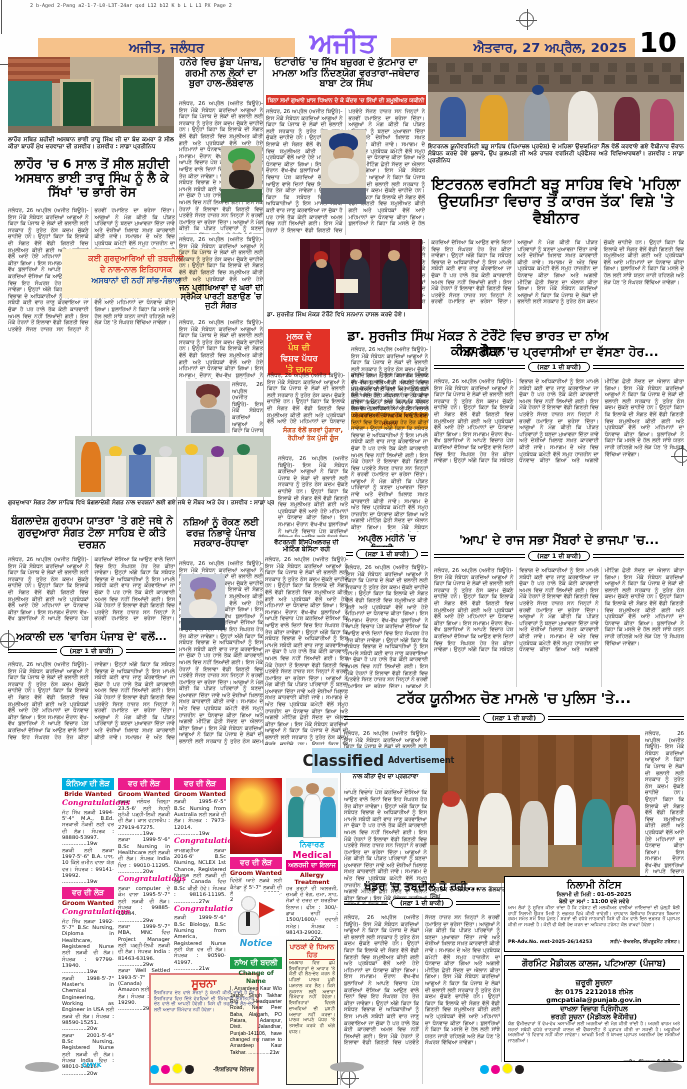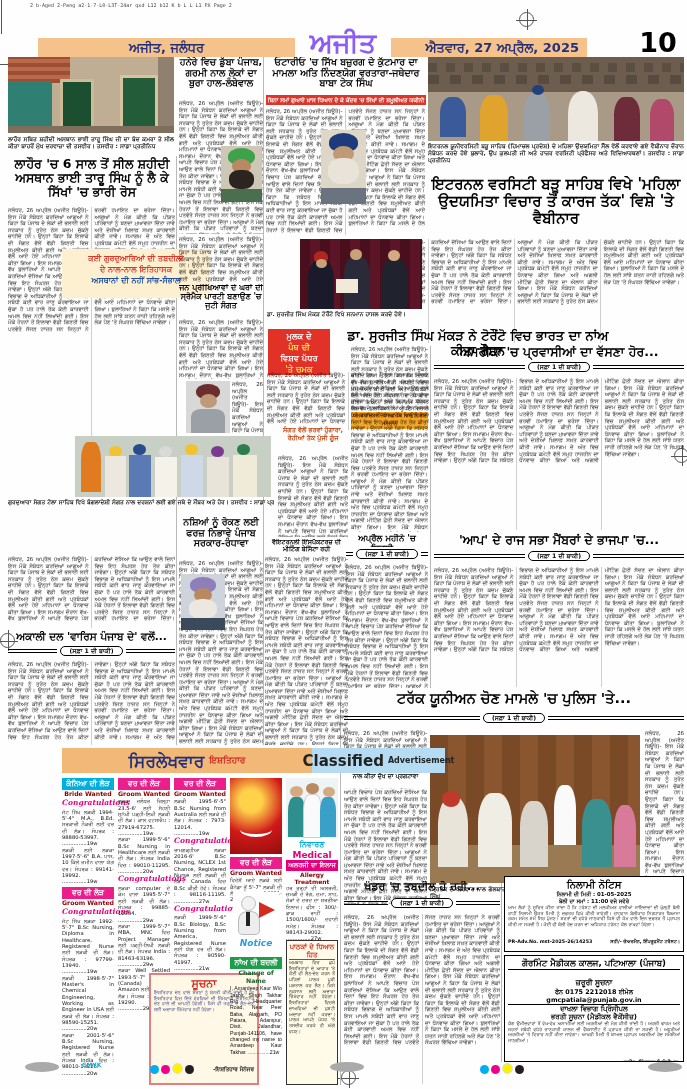--- a/index.html
+++ b/index.html
@@ -40,21 +40,21 @@
   <div class="abs" style="left:1px;top:0;width:1px;height:34px;background:#555;"></div>
   <div class="abs" style="left:0;top:64px;width:10px;height:1px;background:#555;"></div>
   <div class="reg" style="left:0px;top:633px;"></div>
   <div class="reg" style="left:674px;top:448px;"></div>
   <div class="reg" style="left:341px;top:1070px;"></div>
 
   <div class="abs strip" style="left:38px;top:38px;width:257px;height:19px;justify-content:center;">
     <span>ਅਜੀਤ, ਜਲੰਧਰ</span>
   </div>
   <div class="abs" style="left:297px;top:28px;width:92px;height:30px;color:#8b5cf6;font-weight:bold;font-size:27px;text-align:center;line-height:30px;">ਅਜੀਤ</div>
-  <div class="abs strip" style="left:391px;top:38px;width:196px;height:19px;justify-content:flex-end;padding-right:8px;box-sizing:border-box;">
+  <div class="abs strip" style="left:391px;top:38px;width:244px;height:19px;justify-content:flex-end;padding-right:8px;box-sizing:border-box;">
     <span>ਐਤਵਾਰ, 27 ਅਪ੍ਰੈਲ, 2025</span>
   </div>
   <div class="abs" style="left:634px;top:28px;width:48px;height:30px;font-weight:bold;font-size:27px;color:#000;text-align:center;line-height:30px;">10</div>
 
   <div class="vr" style="left:176px;top:156px;height:589px;"></div>
   <div class="vr" style="left:263px;top:57px;height:688px;"></div>
   <div class="vr" style="left:430px;top:346px;height:342px;"></div>
   <div class="vr" style="left:340px;top:690px;height:395px;"></div>
   <div class="vr" style="left:501px;top:876px;height:186px;"></div>
 
@@ -149,40 +149,41 @@
     <span style="left:84px;top:10px;width:13px;height:11px;background:#d9d9d9;border-radius:50%;"></span>
     <span style="left:80px;top:21px;width:22px;height:40px;background:#f5f2ea;"></span>
     <span style="left:110px;top:8px;width:13px;height:11px;background:#f2c230;border-radius:50%;"></span>
     <span style="left:106px;top:19px;width:22px;height:42px;background:#cfd8e8;"></span>
     <span style="left:136px;top:10px;width:13px;height:11px;background:#7a3b8f;border-radius:50%;"></span>
     <span style="left:132px;top:21px;width:22px;height:40px;background:#e8e4da;"></span>
     <span style="left:162px;top:8px;width:13px;height:11px;background:#2e7d4f;border-radius:50%;"></span>
     <span style="left:158px;top:19px;width:24px;height:42px;background:#f0ead8;"></span>
   </div>
   <div class="abs cap" style="left:8px;top:499px;width:266px;height:13px;white-space:nowrap;">ਗੁਰਦੁਆਰਾ ਸੰਗਤ ਟੋਲਾ ਸਾਹਿਬ ਵਿਖੇ ਬੰਗਲਾਦੇਸ਼ੀ ਸੰਗਤ ਨਾਲ ਦਰਸ਼ਨਾਂ ਲਈ ਗਏ ਜਥੇ ਦੇ ਮੈਂਬਰ ਅਤੇ ਹੋਰ।   ਤਸਵੀਰ : ਸਾਡਾ ਪ੍ਰਤੀਨਿਧ</div>
+  <div class="abs hd" style="left:8px;top:515px;width:168px;height:38px;font-size:10.5px;">ਬੰਗਲਾਦੇਸ਼ ਗੁਰਧਾਮ ਯਾਤਰਾ 'ਤੇ ਗਏ ਜਥੇ ਨੇ ਗੁਰਦੁਆਰਾ ਸੰਗਤ ਟੋਲਾ ਸਾਹਿਬ ਦੇ ਕੀਤੇ ਦਰਸ਼ਨ</div>
   <div class="abs bt c2" style="left:8px;top:556px;width:167px;height:72px;">ਜਲੰਧਰ, 26 ਅਪ੍ਰੈਲ (ਅਜੀਤ ਬਿਊਰੋ)- ਇਸ ਮੌਕੇ ਸੰਬੋਧਨ ਕਰਦਿਆਂ ਆਗੂਆਂ ਨੇ ਕਿਹਾ ਕਿ ਪੰਜਾਬ ਦੇ ਲੋਕਾਂ ਦੀ ਭਲਾਈ ਲਈ ਸਰਕਾਰ ਨੂੰ ਤੁਰੰਤ ਠੋਸ ਕਦਮ ਚੁੱਕਣੇ ਚਾਹੀਦੇ ਹਨ। ਉਨ੍ਹਾਂ ਕਿਹਾ ਕਿ ਇਲਾਕੇ ਦੀ ਸੰਗਤ ਵੱਲੋਂ ਵੱਡੀ ਗਿਣਤੀ ਵਿਚ ਸ਼ਮੂਲੀਅਤ ਕੀਤੀ ਗਈ ਅਤੇ ਪ੍ਰਬੰਧਕਾਂ ਵੱਲੋਂ ਆਏ ਹੋਏ ਮਹਿਮਾਨਾਂ ਦਾ ਧੰਨਵਾਦ ਕੀਤਾ ਗਿਆ। ਇਸ ਸਮਾਗਮ ਦੌਰਾਨ ਵੱਖ-ਵੱਖ ਬੁਲਾਰਿਆਂ ਨੇ ਆਪਣੇ ਵਿਚਾਰ ਪੇਸ਼ ਕਰਦਿਆਂ ਦੱਸਿਆ ਕਿ ਆਉਣ ਵਾਲੇ ਦਿਨਾਂ ਵਿਚ ਇਹ ਸੰਘਰਸ਼ ਹੋਰ ਤੇਜ਼ ਕੀਤਾ ਜਾਵੇਗਾ। ਉਨ੍ਹਾਂ ਅੱਗੇ ਕਿਹਾ ਕਿ ਸਬੰਧਤ ਵਿਭਾਗ ਦੇ ਅਧਿਕਾਰੀਆਂ ਨੂੰ ਇਸ ਮਾਮਲੇ ਸਬੰਧੀ ਕਈ ਵਾਰ ਜਾਣੂ ਕਰਵਾਇਆ ਜਾ ਚੁੱਕਾ ਹੈ ਪਰ ਹਾਲੇ ਤੱਕ ਕੋਈ ਕਾਰਵਾਈ ਅਮਲ ਵਿਚ ਨਹੀਂ ਲਿਆਂਦੀ ਗਈ। ਇਸ ਮੌਕੇ ਹੋਰਨਾਂ ਤੋਂ ਇਲਾਵਾ ਵੱਡੀ ਗਿਣਤੀ ਵਿਚ ਪਤਵੰਤੇ ਸੱਜਣ ਹਾਜ਼ਰ ਸਨ ਜਿਨ੍ਹਾਂ ਨੇ ਭਰਵੀਂ ਹਮਾਇਤ ਦਾ ਭਰੋਸਾ ਦਿੱਤਾ। ਆਗੂਆਂ ਨੇ ਮੰਗ ਕੀਤੀ ਕਿ ਪੀੜਤ ਪਰਿਵਾਰਾਂ ਨੂੰ ਬਣਦਾ ਮੁਆਵਜ਼ਾ ਦਿੱਤਾ ਜਾਵੇ ਅਤੇ ਦੋਸ਼ੀਆਂ ਖ਼ਿਲਾਫ਼ ਸਖ਼ਤ ਕਾਰਵਾਈ ਕੀਤੀ ਜਾਵੇ। ਸਮਾਗਮ ਦੇ ਅੰਤ ਵਿਚ ਪ੍ਰਬੰਧਕ ਕਮੇਟੀ ਵੱਲੋਂ ਸਮੂਹ ਹਾਜ਼ਰੀਨ ਦਾ ਧੰਨਵਾਦ ਕੀਤਾ ਗਿਆ ਅਤੇ ਅਗਲੀ ਮੀਟਿੰਗ ਛੇਤੀ ਸੱਦਣ ਦਾ ਐਲਾਨ ਕੀਤਾ ਗਿਆ। ਇਸ ਮੌਕੇ ਸੰਬੋਧਨ ਕਰਦਿਆਂ ਆਗੂਆਂ ਨੇ ਕਿਹਾ ਕਿ ਪੰਜਾਬ ਦੇ ਲੋਕਾਂ ਦੀ ਭਲਾਈ ਲਈ ਸਰਕਾਰ ਨੂੰ ਤੁਰੰਤ ਠੋਸ ਕਦਮ ਚੁੱਕਣੇ ਚਾਹੀਦੇ ਹਨ। ਉਨ੍ਹਾਂ ਕਿਹਾ ਕਿ ਇਲਾਕੇ ਦੀ ਸੰਗਤ ਵੱਲੋਂ ਵੱਡੀ ਗਿਣਤੀ ਵਿਚ ਸ਼ਮੂਲੀਅਤ ਕੀਤੀ ਗਈ ਅਤੇ ਪ੍ਰਬੰਧਕਾਂ ਵੱਲੋਂ ਆਏ ਮਹਿਮਾਨਾਂ ਦਾ ਧੰਨਵਾਦ ਕੀਤਾ ਗਿਆ। ਬੁਲਾਰਿਆਂ ਨੇ ਕਿਹਾ ਕਿ ਮਸਲੇ ਦੇ ਹੱਲ ਲਈ ਸਾਂਝੇ ਯਤਨ ਜਾਰੀ ਰਹਿਣਗੇ ਅਤੇ ਲੋੜ ਪੈਣ 'ਤੇ ਸੰਘਰਸ਼ ਵਿੱਢਿਆ ਜਾਵੇਗਾ।</div>
 
   <div class="abs hd" style="left:8px;top:631px;width:167px;height:14px;font-size:10.5px;">ਅਕਾਲੀ ਦਲ 'ਵਾਰਿਸ ਪੰਜਾਬ ਦੇ' ਵਲੋਂ...</div>
   <div class="abs pillrow" style="left:8px;top:646px;width:167px;">
     <span class="pill">(ਸਫ਼ਾ 1 ਦੀ ਬਾਕੀ)</span>
   </div>
   <div class="abs bt c2" style="left:8px;top:661px;width:167px;height:84px;">ਜਲੰਧਰ, 26 ਅਪ੍ਰੈਲ (ਅਜੀਤ ਬਿਊਰੋ)- ਇਸ ਮੌਕੇ ਸੰਬੋਧਨ ਕਰਦਿਆਂ ਆਗੂਆਂ ਨੇ ਕਿਹਾ ਕਿ ਪੰਜਾਬ ਦੇ ਲੋਕਾਂ ਦੀ ਭਲਾਈ ਲਈ ਸਰਕਾਰ ਨੂੰ ਤੁਰੰਤ ਠੋਸ ਕਦਮ ਚੁੱਕਣੇ ਚਾਹੀਦੇ ਹਨ। ਉਨ੍ਹਾਂ ਕਿਹਾ ਕਿ ਇਲਾਕੇ ਦੀ ਸੰਗਤ ਵੱਲੋਂ ਵੱਡੀ ਗਿਣਤੀ ਵਿਚ ਸ਼ਮੂਲੀਅਤ ਕੀਤੀ ਗਈ ਅਤੇ ਪ੍ਰਬੰਧਕਾਂ ਵੱਲੋਂ ਆਏ ਹੋਏ ਮਹਿਮਾਨਾਂ ਦਾ ਧੰਨਵਾਦ ਕੀਤਾ ਗਿਆ। ਇਸ ਸਮਾਗਮ ਦੌਰਾਨ ਵੱਖ-ਵੱਖ ਬੁਲਾਰਿਆਂ ਨੇ ਆਪਣੇ ਵਿਚਾਰ ਪੇਸ਼ ਕਰਦਿਆਂ ਦੱਸਿਆ ਕਿ ਆਉਣ ਵਾਲੇ ਦਿਨਾਂ ਵਿਚ ਇਹ ਸੰਘਰਸ਼ ਹੋਰ ਤੇਜ਼ ਕੀਤਾ ਜਾਵੇਗਾ। ਉਨ੍ਹਾਂ ਅੱਗੇ ਕਿਹਾ ਕਿ ਸਬੰਧਤ ਵਿਭਾਗ ਦੇ ਅਧਿਕਾਰੀਆਂ ਨੂੰ ਇਸ ਮਾਮਲੇ ਸਬੰਧੀ ਕਈ ਵਾਰ ਜਾਣੂ ਕਰਵਾਇਆ ਜਾ ਚੁੱਕਾ ਹੈ ਪਰ ਹਾਲੇ ਤੱਕ ਕੋਈ ਕਾਰਵਾਈ ਅਮਲ ਵਿਚ ਨਹੀਂ ਲਿਆਂਦੀ ਗਈ। ਇਸ ਮੌਕੇ ਹੋਰਨਾਂ ਤੋਂ ਇਲਾਵਾ ਵੱਡੀ ਗਿਣਤੀ ਵਿਚ ਪਤਵੰਤੇ ਸੱਜਣ ਹਾਜ਼ਰ ਸਨ ਜਿਨ੍ਹਾਂ ਨੇ ਭਰਵੀਂ ਹਮਾਇਤ ਦਾ ਭਰੋਸਾ ਦਿੱਤਾ। ਆਗੂਆਂ ਨੇ ਮੰਗ ਕੀਤੀ ਕਿ ਪੀੜਤ ਪਰਿਵਾਰਾਂ ਨੂੰ ਬਣਦਾ ਮੁਆਵਜ਼ਾ ਦਿੱਤਾ ਜਾਵੇ ਅਤੇ ਦੋਸ਼ੀਆਂ ਖ਼ਿਲਾਫ਼ ਸਖ਼ਤ ਕਾਰਵਾਈ ਕੀਤੀ ਜਾਵੇ। ਸਮਾਗਮ ਦੇ ਅੰਤ ਵਿਚ ਪ੍ਰਬੰਧਕ ਕਮੇਟੀ ਵੱਲੋਂ ਸਮੂਹ ਹਾਜ਼ਰੀਨ ਦਾ ਧੰਨਵਾਦ ਕੀਤਾ ਗਿਆ ਅਤੇ ਅਗਲੀ ਮੀਟਿੰਗ ਛੇਤੀ ਸੱਦਣ ਦਾ ਐਲਾਨ ਕੀਤਾ ਗਿਆ। ਇਸ ਮੌਕੇ ਸੰਬੋਧਨ ਕਰਦਿਆਂ ਆਗੂਆਂ ਨੇ ਕਿਹਾ ਕਿ ਪੰਜਾਬ ਦੇ ਲੋਕਾਂ ਦੀ ਭਲਾਈ ਲਈ ਸਰਕਾਰ ਨੂੰ ਤੁਰੰਤ ਠੋਸ ਕਦਮ ਚੁੱਕਣੇ ਚਾਹੀਦੇ ਹਨ। ਉਨ੍ਹਾਂ ਕਿਹਾ ਕਿ ਇਲਾਕੇ ਦੀ ਸੰਗਤ ਵੱਲੋਂ ਵੱਡੀ ਗਿਣਤੀ ਵਿਚ ਸ਼ਮੂਲੀਅਤ ਕੀਤੀ ਗਈ ਅਤੇ ਪ੍ਰਬੰਧਕਾਂ ਵੱਲੋਂ ਆਏ ਮਹਿਮਾਨਾਂ ਦਾ ਧੰਨਵਾਦ ਕੀਤਾ ਗਿਆ। ਬੁਲਾਰਿਆਂ ਨੇ ਕਿਹਾ ਕਿ ਮਸਲੇ ਦੇ ਹੱਲ ਲਈ ਸਾਂਝੇ ਯਤਨ ਜਾਰੀ ਰਹਿਣਗੇ ਅਤੇ ਲੋੜ ਪੈਣ 'ਤੇ ਸੰਘਰਸ਼ ਵਿੱਢਿਆ ਜਾਵੇਗਾ।</div>
 
   <div class="abs hd" style="left:179px;top:517px;width:84px;height:40px;font-size:9.5px;">ਨਸ਼ਿਆਂ ਨੂੰ ਰੋਕਣ ਲਈ ਫਰਜ਼ ਨਿਭਾਵੇ ਪੰਜਾਬ ਸਰਕਾਰ-ਰੰਧਾਵਾ</div>
   <div class="abs bt" style="left:179px;top:560px;width:84px;height:185px;">ਜਲੰਧਰ, 26 ਅਪ੍ਰੈਲ (ਅਜੀਤ ਬਿਊਰੋ)- ਇਸ ਮੌਕੇ ਸੰਬੋਧਨ ਕਰਦਿਆਂ ਆਗੂਆਂ ਨੇ ਕਿਹਾ ਕਿ ਪੰਜਾਬ ਦੇ ਲੋਕਾਂ ਦੀ ਭਲਾਈ ਲਈ ਸਰਕਾਰ ਨੂੰ ਤੁਰੰਤ ਠੋਸ ਕਦਮ ਚੁੱਕਣੇ ਚਾਹੀਦੇ ਹਨ। ਉਨ੍ਹਾਂ ਕਿਹਾ ਕਿ ਇਲਾਕੇ ਦੀ ਸੰਗਤ ਵੱਲੋਂ ਵੱਡੀ ਗਿਣਤੀ ਵਿਚ ਸ਼ਮੂਲੀਅਤ ਕੀਤੀ ਗਈ ਅਤੇ ਪ੍ਰਬੰਧਕਾਂ ਵੱਲੋਂ ਆਏ ਹੋਏ ਮਹਿਮਾਨਾਂ ਦਾ ਧੰਨਵਾਦ ਕੀਤਾ ਗਿਆ। ਇਸ ਸਮਾਗਮ ਦੌਰਾਨ ਵੱਖ-ਵੱਖ ਬੁਲਾਰਿਆਂ ਨੇ ਆਪਣੇ ਵਿਚਾਰ ਪੇਸ਼ ਕਰਦਿਆਂ ਦੱਸਿਆ ਕਿ ਆਉਣ ਵਾਲੇ ਦਿਨਾਂ ਵਿਚ ਇਹ ਸੰਘਰਸ਼ ਹੋਰ ਤੇਜ਼ ਕੀਤਾ ਜਾਵੇਗਾ। ਉਨ੍ਹਾਂ ਅੱਗੇ ਕਿਹਾ ਕਿ ਸਬੰਧਤ ਵਿਭਾਗ ਦੇ ਅਧਿਕਾਰੀਆਂ ਨੂੰ ਇਸ ਮਾਮਲੇ ਸਬੰਧੀ ਕਈ ਵਾਰ ਜਾਣੂ ਕਰਵਾਇਆ ਜਾ ਚੁੱਕਾ ਹੈ ਪਰ ਹਾਲੇ ਤੱਕ ਕੋਈ ਕਾਰਵਾਈ ਅਮਲ ਵਿਚ ਨਹੀਂ ਲਿਆਂਦੀ ਗਈ। ਇਸ ਮੌਕੇ ਹੋਰਨਾਂ ਤੋਂ ਇਲਾਵਾ ਵੱਡੀ ਗਿਣਤੀ ਵਿਚ ਪਤਵੰਤੇ ਸੱਜਣ ਹਾਜ਼ਰ ਸਨ ਜਿਨ੍ਹਾਂ ਨੇ ਭਰਵੀਂ ਹਮਾਇਤ ਦਾ ਭਰੋਸਾ ਦਿੱਤਾ। ਆਗੂਆਂ ਨੇ ਮੰਗ ਕੀਤੀ ਕਿ ਪੀੜਤ ਪਰਿਵਾਰਾਂ ਨੂੰ ਬਣਦਾ ਮੁਆਵਜ਼ਾ ਦਿੱਤਾ ਜਾਵੇ ਅਤੇ ਦੋਸ਼ੀਆਂ ਖ਼ਿਲਾਫ਼ ਸਖ਼ਤ ਕਾਰਵਾਈ ਕੀਤੀ ਜਾਵੇ। ਸਮਾਗਮ ਦੇ ਅੰਤ ਵਿਚ ਪ੍ਰਬੰਧਕ ਕਮੇਟੀ ਵੱਲੋਂ ਸਮੂਹ ਹਾਜ਼ਰੀਨ ਦਾ ਧੰਨਵਾਦ ਕੀਤਾ ਗਿਆ ਅਤੇ ਅਗਲੀ ਮੀਟਿੰਗ ਛੇਤੀ ਸੱਦਣ ਦਾ ਐਲਾਨ ਕੀਤਾ ਗਿਆ। ਇਸ ਮੌਕੇ ਸੰਬੋਧਨ ਕਰਦਿਆਂ ਆਗੂਆਂ ਨੇ ਕਿਹਾ ਕਿ ਪੰਜਾਬ ਦੇ ਲੋਕਾਂ ਦੀ ਭਲਾਈ ਲਈ ਸਰਕਾਰ ਨੂੰ ਤੁਰੰਤ ਠੋਸ ਕਦਮ ਚੁੱਕਣੇ ਚਾਹੀਦੇ ਹਨ। ਉਨ੍ਹਾਂ ਕਿਹਾ ਕਿ ਇਲਾਕੇ ਦੀ ਸੰਗਤ ਵੱਲੋਂ ਵੱਡੀ ਗਿਣਤੀ ਵਿਚ ਸ਼ਮੂਲੀਅਤ ਕੀਤੀ ਗਈ ਅਤੇ ਪ੍ਰਬੰਧਕਾਂ ਵੱਲੋਂ ਆਏ ਮਹਿਮਾਨਾਂ ਦਾ ਧੰਨਵਾਦ ਕੀਤਾ ਗਿਆ। ਬੁਲਾਰਿਆਂ ਨੇ ਕਿਹਾ ਕਿ ਮਸਲੇ ਦੇ ਹੱਲ ਲਈ ਸਾਂਝੇ ਯਤਨ ਜਾਰੀ ਰਹਿਣਗੇ ਅਤੇ ਲੋੜ ਪੈਣ 'ਤੇ ਸੰਘਰਸ਼ ਵਿੱਢਿਆ ਜਾਵੇਗਾ।</div>
   <div class="ph" style="left:181px;top:574px;width:44px;height:56px;background:#cfd4dc;">
     <span style="left:9px;top:3px;width:26px;height:16px;background:#8f7fb8;border-radius:50% 50% 42% 42%;"></span>
     <span style="left:13px;top:14px;width:18px;height:14px;background:#b98a62;border-radius:50%;"></span>
     <span style="left:8px;top:25px;width:28px;height:20px;background:#ece8e0;border-radius:44%;"></span>
     <span style="left:0;bottom:0;width:44px;height:12px;background:#3a4a5a;"></span>
   </div>
 
   <div class="abs" style="left:278px;top:426px;width:70px;height:27px;color:#c2430f;font-weight:bold;font-size:6.4px;line-height:1.3;text-align:center;overflow:hidden;">ਸੰਗਤ ਵੱਲੋਂ ਭਰਵਾਂ ਹੁੰਗਾਰਾ, ਰੋਹੀਆਂ ਤੱਕ ਪੁੱਜੀ ਗੂੰਜ</div>
   <div class="abs bt" style="left:278px;top:455px;width:70px;height:82px;">ਜਲੰਧਰ, 26 ਅਪ੍ਰੈਲ (ਅਜੀਤ ਬਿਊਰੋ)- ਇਸ ਮੌਕੇ ਸੰਬੋਧਨ ਕਰਦਿਆਂ ਆਗੂਆਂ ਨੇ ਕਿਹਾ ਕਿ ਪੰਜਾਬ ਦੇ ਲੋਕਾਂ ਦੀ ਭਲਾਈ ਲਈ ਸਰਕਾਰ ਨੂੰ ਤੁਰੰਤ ਠੋਸ ਕਦਮ ਚੁੱਕਣੇ ਚਾਹੀਦੇ ਹਨ। ਉਨ੍ਹਾਂ ਕਿਹਾ ਕਿ ਇਲਾਕੇ ਦੀ ਸੰਗਤ ਵੱਲੋਂ ਵੱਡੀ ਗਿਣਤੀ ਵਿਚ ਸ਼ਮੂਲੀਅਤ ਕੀਤੀ ਗਈ ਅਤੇ ਪ੍ਰਬੰਧਕਾਂ ਵੱਲੋਂ ਆਏ ਹੋਏ ਮਹਿਮਾਨਾਂ ਦਾ ਧੰਨਵਾਦ ਕੀਤਾ ਗਿਆ। ਇਸ ਸਮਾਗਮ ਦੌਰਾਨ ਵੱਖ-ਵੱਖ ਬੁਲਾਰਿਆਂ ਨੇ ਆਪਣੇ ਵਿਚਾਰ ਪੇਸ਼ ਕਰਦਿਆਂ ਦੱਸਿਆ ਕਿ ਆਉਣ ਵਾਲੇ ਦਿਨਾਂ ਵਿਚ ਇਹ ਸੰਘਰਸ਼ ਹੋਰ ਤੇਜ਼ ਕੀਤਾ ਜਾਵੇਗਾ। ਉਨ੍ਹਾਂ ਅੱਗੇ ਕਿਹਾ ਕਿ ਸਬੰਧਤ ਵਿਭਾਗ ਦੇ ਅਧਿਕਾਰੀਆਂ ਨੂੰ ਇਸ ਮਾਮਲੇ ਸਬੰਧੀ ਕਈ ਵਾਰ ਜਾਣੂ ਕਰਵਾਇਆ ਜਾ ਚੁੱਕਾ ਹੈ ਪਰ ਹਾਲੇ ਤੱਕ ਕੋਈ ਕਾਰਵਾਈ ਅਮਲ ਵਿਚ ਨਹੀਂ ਲਿਆਂਦੀ ਗਈ। ਇਸ ਮੌਕੇ ਹੋਰਨਾਂ ਤੋਂ ਇਲਾਵਾ ਵੱਡੀ ਗਿਣਤੀ ਵਿਚ ਪਤਵੰਤੇ ਸੱਜਣ ਹਾਜ਼ਰ ਸਨ ਜਿਨ੍ਹਾਂ ਨੇ ਭਰਵੀਂ ਹਮਾਇਤ ਦਾ ਭਰੋਸਾ ਦਿੱਤਾ। ਆਗੂਆਂ ਨੇ ਮੰਗ ਕੀਤੀ ਕਿ ਪੀੜਤ ਪਰਿਵਾਰਾਂ ਨੂੰ ਬਣਦਾ ਮੁਆਵਜ਼ਾ ਦਿੱਤਾ ਜਾਵੇ ਅਤੇ ਦੋਸ਼ੀਆਂ ਖ਼ਿਲਾਫ਼ ਸਖ਼ਤ ਕਾਰਵਾਈ ਕੀਤੀ ਜਾਵੇ। ਸਮਾਗਮ ਦੇ ਅੰਤ ਵਿਚ ਪ੍ਰਬੰਧਕ ਕਮੇਟੀ ਵੱਲੋਂ ਸਮੂਹ ਹਾਜ਼ਰੀਨ ਦਾ ਧੰਨਵਾਦ ਕੀਤਾ ਗਿਆ ਅਤੇ ਅਗਲੀ ਮੀਟਿੰਗ ਛੇਤੀ ਸੱਦਣ ਦਾ ਐਲਾਨ ਕੀਤਾ ਗਿਆ। ਇਸ ਮੌਕੇ ਸੰਬੋਧਨ ਕਰਦਿਆਂ ਆਗੂਆਂ ਨੇ ਕਿਹਾ ਕਿ ਪੰਜਾਬ ਦੇ ਲੋਕਾਂ ਦੀ ਭਲਾਈ ਲਈ ਸਰਕਾਰ ਨੂੰ ਤੁਰੰਤ ਠੋਸ ਕਦਮ ਚੁੱਕਣੇ ਚਾਹੀਦੇ ਹਨ। ਉਨ੍ਹਾਂ ਕਿਹਾ ਕਿ ਇਲਾਕੇ ਦੀ ਸੰਗਤ ਵੱਲੋਂ ਵੱਡੀ ਗਿਣਤੀ ਵਿਚ ਸ਼ਮੂਲੀਅਤ ਕੀਤੀ ਗਈ ਅਤੇ ਪ੍ਰਬੰਧਕਾਂ ਵੱਲੋਂ ਆਏ ਮਹਿਮਾਨਾਂ ਦਾ ਧੰਨਵਾਦ ਕੀਤਾ ਗਿਆ। ਬੁਲਾਰਿਆਂ ਨੇ ਕਿਹਾ ਕਿ ਮਸਲੇ ਦੇ ਹੱਲ ਲਈ ਸਾਂਝੇ ਯਤਨ ਜਾਰੀ ਰਹਿਣਗੇ ਅਤੇ ਲੋੜ ਪੈਣ 'ਤੇ ਸੰਘਰਸ਼ ਵਿੱਢਿਆ ਜਾਵੇਗਾ।</div>
-  <div class="abs" style="left:265px;top:539px;width:83px;height:15px;font-weight:bold;font-size:6.4px;text-align:center;line-height:1.15;overflow:hidden;">ਵੈਇਟਰਨਲੀ ਇੰਸਪੈਕਟਰਜ਼ ਦੀ ਮੀਟਿੰਗ ਬੇਸਿੱਟਾ ਰਹੀ</div>
+  <div class="abs" style="left:265px;top:539px;width:83px;height:15px;font-weight:bold;font-size:6.4px;text-align:center;line-height:1.15;overflow:hidden;">ਵੈਟਰਨਰੀ ਇੰਸਪੈਅਲਰਜ਼ ਦੀ ਮੀਟਿੰਗ ਬੇਸਿੱਟਾ ਰਹੀ</div>
   <div class="abs bt" style="left:265px;top:556px;width:83px;height:189px;">ਜਲੰਧਰ, 26 ਅਪ੍ਰੈਲ (ਅਜੀਤ ਬਿਊਰੋ)- ਇਸ ਮੌਕੇ ਸੰਬੋਧਨ ਕਰਦਿਆਂ ਆਗੂਆਂ ਨੇ ਕਿਹਾ ਕਿ ਪੰਜਾਬ ਦੇ ਲੋਕਾਂ ਦੀ ਭਲਾਈ ਲਈ ਸਰਕਾਰ ਨੂੰ ਤੁਰੰਤ ਠੋਸ ਕਦਮ ਚੁੱਕਣੇ ਚਾਹੀਦੇ ਹਨ। ਉਨ੍ਹਾਂ ਕਿਹਾ ਕਿ ਇਲਾਕੇ ਦੀ ਸੰਗਤ ਵੱਲੋਂ ਵੱਡੀ ਗਿਣਤੀ ਵਿਚ ਸ਼ਮੂਲੀਅਤ ਕੀਤੀ ਗਈ ਅਤੇ ਪ੍ਰਬੰਧਕਾਂ ਵੱਲੋਂ ਆਏ ਹੋਏ ਮਹਿਮਾਨਾਂ ਦਾ ਧੰਨਵਾਦ ਕੀਤਾ ਗਿਆ। ਇਸ ਸਮਾਗਮ ਦੌਰਾਨ ਵੱਖ-ਵੱਖ ਬੁਲਾਰਿਆਂ ਨੇ ਆਪਣੇ ਵਿਚਾਰ ਪੇਸ਼ ਕਰਦਿਆਂ ਦੱਸਿਆ ਕਿ ਆਉਣ ਵਾਲੇ ਦਿਨਾਂ ਵਿਚ ਇਹ ਸੰਘਰਸ਼ ਹੋਰ ਤੇਜ਼ ਕੀਤਾ ਜਾਵੇਗਾ। ਉਨ੍ਹਾਂ ਅੱਗੇ ਕਿਹਾ ਕਿ ਸਬੰਧਤ ਵਿਭਾਗ ਦੇ ਅਧਿਕਾਰੀਆਂ ਨੂੰ ਇਸ ਮਾਮਲੇ ਸਬੰਧੀ ਕਈ ਵਾਰ ਜਾਣੂ ਕਰਵਾਇਆ ਜਾ ਚੁੱਕਾ ਹੈ ਪਰ ਹਾਲੇ ਤੱਕ ਕੋਈ ਕਾਰਵਾਈ ਅਮਲ ਵਿਚ ਨਹੀਂ ਲਿਆਂਦੀ ਗਈ। ਇਸ ਮੌਕੇ ਹੋਰਨਾਂ ਤੋਂ ਇਲਾਵਾ ਵੱਡੀ ਗਿਣਤੀ ਵਿਚ ਪਤਵੰਤੇ ਸੱਜਣ ਹਾਜ਼ਰ ਸਨ ਜਿਨ੍ਹਾਂ ਨੇ ਭਰਵੀਂ ਹਮਾਇਤ ਦਾ ਭਰੋਸਾ ਦਿੱਤਾ। ਆਗੂਆਂ ਨੇ ਮੰਗ ਕੀਤੀ ਕਿ ਪੀੜਤ ਪਰਿਵਾਰਾਂ ਨੂੰ ਬਣਦਾ ਮੁਆਵਜ਼ਾ ਦਿੱਤਾ ਜਾਵੇ ਅਤੇ ਦੋਸ਼ੀਆਂ ਖ਼ਿਲਾਫ਼ ਸਖ਼ਤ ਕਾਰਵਾਈ ਕੀਤੀ ਜਾਵੇ। ਸਮਾਗਮ ਦੇ ਅੰਤ ਵਿਚ ਪ੍ਰਬੰਧਕ ਕਮੇਟੀ ਵੱਲੋਂ ਸਮੂਹ ਹਾਜ਼ਰੀਨ ਦਾ ਧੰਨਵਾਦ ਕੀਤਾ ਗਿਆ ਅਤੇ ਅਗਲੀ ਮੀਟਿੰਗ ਛੇਤੀ ਸੱਦਣ ਦਾ ਐਲਾਨ ਕੀਤਾ ਗਿਆ। ਇਸ ਮੌਕੇ ਸੰਬੋਧਨ ਕਰਦਿਆਂ ਆਗੂਆਂ ਨੇ ਕਿਹਾ ਕਿ ਪੰਜਾਬ ਦੇ ਲੋਕਾਂ ਦੀ ਭਲਾਈ ਲਈ ਸਰਕਾਰ ਨੂੰ ਤੁਰੰਤ ਠੋਸ ਕਦਮ ਚੁੱਕਣੇ ਚਾਹੀਦੇ ਹਨ। ਉਨ੍ਹਾਂ ਕਿਹਾ ਕਿ ਇਲਾਕੇ ਦੀ ਸੰਗਤ ਵੱਲੋਂ ਵੱਡੀ ਗਿਣਤੀ ਵਿਚ ਸ਼ਮੂਲੀਅਤ ਕੀਤੀ ਗਈ ਅਤੇ ਪ੍ਰਬੰਧਕਾਂ ਵੱਲੋਂ ਆਏ ਮਹਿਮਾਨਾਂ ਦਾ ਧੰਨਵਾਦ ਕੀਤਾ ਗਿਆ। ਬੁਲਾਰਿਆਂ ਨੇ ਕਿਹਾ ਕਿ ਮਸਲੇ ਦੇ ਹੱਲ ਲਈ ਸਾਂਝੇ ਯਤਨ ਜਾਰੀ ਰਹਿਣਗੇ ਅਤੇ ਲੋੜ ਪੈਣ 'ਤੇ ਸੰਘਰਸ਼ ਵਿੱਢਿਆ ਜਾਵੇਗਾ।</div>
 
   <div class="abs hd" style="left:434px;top:345px;width:250px;height:15px;font-size:12.5px;">ਅਮਰੀਕਾ 'ਚ ਪ੍ਰਵਾਸੀਆਂ ਦਾ ਵੱਸਣਾ ਹੋਰ...</div>
   <div class="abs pillrow" style="left:434px;top:362px;width:250px;">
     <span class="pill">(ਸਫ਼ਾ 1 ਦੀ ਬਾਕੀ)</span>
   </div>
   <div class="abs bt c3x" style="left:434px;top:378px;width:250px;height:152px;">ਜਲੰਧਰ, 26 ਅਪ੍ਰੈਲ (ਅਜੀਤ ਬਿਊਰੋ)- ਇਸ ਮੌਕੇ ਸੰਬੋਧਨ ਕਰਦਿਆਂ ਆਗੂਆਂ ਨੇ ਕਿਹਾ ਕਿ ਪੰਜਾਬ ਦੇ ਲੋਕਾਂ ਦੀ ਭਲਾਈ ਲਈ ਸਰਕਾਰ ਨੂੰ ਤੁਰੰਤ ਠੋਸ ਕਦਮ ਚੁੱਕਣੇ ਚਾਹੀਦੇ ਹਨ। ਉਨ੍ਹਾਂ ਕਿਹਾ ਕਿ ਇਲਾਕੇ ਦੀ ਸੰਗਤ ਵੱਲੋਂ ਵੱਡੀ ਗਿਣਤੀ ਵਿਚ ਸ਼ਮੂਲੀਅਤ ਕੀਤੀ ਗਈ ਅਤੇ ਪ੍ਰਬੰਧਕਾਂ ਵੱਲੋਂ ਆਏ ਹੋਏ ਮਹਿਮਾਨਾਂ ਦਾ ਧੰਨਵਾਦ ਕੀਤਾ ਗਿਆ। ਇਸ ਸਮਾਗਮ ਦੌਰਾਨ ਵੱਖ-ਵੱਖ ਬੁਲਾਰਿਆਂ ਨੇ ਆਪਣੇ ਵਿਚਾਰ ਪੇਸ਼ ਕਰਦਿਆਂ ਦੱਸਿਆ ਕਿ ਆਉਣ ਵਾਲੇ ਦਿਨਾਂ ਵਿਚ ਇਹ ਸੰਘਰਸ਼ ਹੋਰ ਤੇਜ਼ ਕੀਤਾ ਜਾਵੇਗਾ। ਉਨ੍ਹਾਂ ਅੱਗੇ ਕਿਹਾ ਕਿ ਸਬੰਧਤ ਵਿਭਾਗ ਦੇ ਅਧਿਕਾਰੀਆਂ ਨੂੰ ਇਸ ਮਾਮਲੇ ਸਬੰਧੀ ਕਈ ਵਾਰ ਜਾਣੂ ਕਰਵਾਇਆ ਜਾ ਚੁੱਕਾ ਹੈ ਪਰ ਹਾਲੇ ਤੱਕ ਕੋਈ ਕਾਰਵਾਈ ਅਮਲ ਵਿਚ ਨਹੀਂ ਲਿਆਂਦੀ ਗਈ। ਇਸ ਮੌਕੇ ਹੋਰਨਾਂ ਤੋਂ ਇਲਾਵਾ ਵੱਡੀ ਗਿਣਤੀ ਵਿਚ ਪਤਵੰਤੇ ਸੱਜਣ ਹਾਜ਼ਰ ਸਨ ਜਿਨ੍ਹਾਂ ਨੇ ਭਰਵੀਂ ਹਮਾਇਤ ਦਾ ਭਰੋਸਾ ਦਿੱਤਾ। ਆਗੂਆਂ ਨੇ ਮੰਗ ਕੀਤੀ ਕਿ ਪੀੜਤ ਪਰਿਵਾਰਾਂ ਨੂੰ ਬਣਦਾ ਮੁਆਵਜ਼ਾ ਦਿੱਤਾ ਜਾਵੇ ਅਤੇ ਦੋਸ਼ੀਆਂ ਖ਼ਿਲਾਫ਼ ਸਖ਼ਤ ਕਾਰਵਾਈ ਕੀਤੀ ਜਾਵੇ। ਸਮਾਗਮ ਦੇ ਅੰਤ ਵਿਚ ਪ੍ਰਬੰਧਕ ਕਮੇਟੀ ਵੱਲੋਂ ਸਮੂਹ ਹਾਜ਼ਰੀਨ ਦਾ ਧੰਨਵਾਦ ਕੀਤਾ ਗਿਆ ਅਤੇ ਅਗਲੀ ਮੀਟਿੰਗ ਛੇਤੀ ਸੱਦਣ ਦਾ ਐਲਾਨ ਕੀਤਾ ਗਿਆ। ਇਸ ਮੌਕੇ ਸੰਬੋਧਨ ਕਰਦਿਆਂ ਆਗੂਆਂ ਨੇ ਕਿਹਾ ਕਿ ਪੰਜਾਬ ਦੇ ਲੋਕਾਂ ਦੀ ਭਲਾਈ ਲਈ ਸਰਕਾਰ ਨੂੰ ਤੁਰੰਤ ਠੋਸ ਕਦਮ ਚੁੱਕਣੇ ਚਾਹੀਦੇ ਹਨ। ਉਨ੍ਹਾਂ ਕਿਹਾ ਕਿ ਇਲਾਕੇ ਦੀ ਸੰਗਤ ਵੱਲੋਂ ਵੱਡੀ ਗਿਣਤੀ ਵਿਚ ਸ਼ਮੂਲੀਅਤ ਕੀਤੀ ਗਈ ਅਤੇ ਪ੍ਰਬੰਧਕਾਂ ਵੱਲੋਂ ਆਏ ਮਹਿਮਾਨਾਂ ਦਾ ਧੰਨਵਾਦ ਕੀਤਾ ਗਿਆ। ਬੁਲਾਰਿਆਂ ਨੇ ਕਿਹਾ ਕਿ ਮਸਲੇ ਦੇ ਹੱਲ ਲਈ ਸਾਂਝੇ ਯਤਨ ਜਾਰੀ ਰਹਿਣਗੇ ਅਤੇ ਲੋੜ ਪੈਣ 'ਤੇ ਸੰਘਰਸ਼ ਵਿੱਢਿਆ ਜਾਵੇਗਾ।</div>
   <div class="abs bt" style="left:351px;top:346px;width:77px;height:186px;">ਜਲੰਧਰ, 26 ਅਪ੍ਰੈਲ (ਅਜੀਤ ਬਿਊਰੋ)- ਇਸ ਮੌਕੇ ਸੰਬੋਧਨ ਕਰਦਿਆਂ ਆਗੂਆਂ ਨੇ ਕਿਹਾ ਕਿ ਪੰਜਾਬ ਦੇ ਲੋਕਾਂ ਦੀ ਭਲਾਈ ਲਈ ਸਰਕਾਰ ਨੂੰ ਤੁਰੰਤ ਠੋਸ ਕਦਮ ਚੁੱਕਣੇ ਚਾਹੀਦੇ ਹਨ। ਉਨ੍ਹਾਂ ਕਿਹਾ ਕਿ ਇਲਾਕੇ ਦੀ ਸੰਗਤ ਵੱਲੋਂ ਵੱਡੀ ਗਿਣਤੀ ਵਿਚ ਸ਼ਮੂਲੀਅਤ ਕੀਤੀ ਗਈ ਅਤੇ ਪ੍ਰਬੰਧਕਾਂ ਵੱਲੋਂ ਆਏ ਹੋਏ ਮਹਿਮਾਨਾਂ ਦਾ ਧੰਨਵਾਦ ਕੀਤਾ ਗਿਆ। ਇਸ ਸਮਾਗਮ ਦੌਰਾਨ ਵੱਖ-ਵੱਖ ਬੁਲਾਰਿਆਂ ਨੇ ਆਪਣੇ ਵਿਚਾਰ ਪੇਸ਼ ਕਰਦਿਆਂ ਦੱਸਿਆ ਕਿ ਆਉਣ ਵਾਲੇ ਦਿਨਾਂ ਵਿਚ ਇਹ ਸੰਘਰਸ਼ ਹੋਰ ਤੇਜ਼ ਕੀਤਾ ਜਾਵੇਗਾ। ਉਨ੍ਹਾਂ ਅੱਗੇ ਕਿਹਾ ਕਿ ਸਬੰਧਤ ਵਿਭਾਗ ਦੇ ਅਧਿਕਾਰੀਆਂ ਨੂੰ ਇਸ ਮਾਮਲੇ ਸਬੰਧੀ ਕਈ ਵਾਰ ਜਾਣੂ ਕਰਵਾਇਆ ਜਾ ਚੁੱਕਾ ਹੈ ਪਰ ਹਾਲੇ ਤੱਕ ਕੋਈ ਕਾਰਵਾਈ ਅਮਲ ਵਿਚ ਨਹੀਂ ਲਿਆਂਦੀ ਗਈ। ਇਸ ਮੌਕੇ ਹੋਰਨਾਂ ਤੋਂ ਇਲਾਵਾ ਵੱਡੀ ਗਿਣਤੀ ਵਿਚ ਪਤਵੰਤੇ ਸੱਜਣ ਹਾਜ਼ਰ ਸਨ ਜਿਨ੍ਹਾਂ ਨੇ ਭਰਵੀਂ ਹਮਾਇਤ ਦਾ ਭਰੋਸਾ ਦਿੱਤਾ। ਆਗੂਆਂ ਨੇ ਮੰਗ ਕੀਤੀ ਕਿ ਪੀੜਤ ਪਰਿਵਾਰਾਂ ਨੂੰ ਬਣਦਾ ਮੁਆਵਜ਼ਾ ਦਿੱਤਾ ਜਾਵੇ ਅਤੇ ਦੋਸ਼ੀਆਂ ਖ਼ਿਲਾਫ਼ ਸਖ਼ਤ ਕਾਰਵਾਈ ਕੀਤੀ ਜਾਵੇ। ਸਮਾਗਮ ਦੇ ਅੰਤ ਵਿਚ ਪ੍ਰਬੰਧਕ ਕਮੇਟੀ ਵੱਲੋਂ ਸਮੂਹ ਹਾਜ਼ਰੀਨ ਦਾ ਧੰਨਵਾਦ ਕੀਤਾ ਗਿਆ ਅਤੇ ਅਗਲੀ ਮੀਟਿੰਗ ਛੇਤੀ ਸੱਦਣ ਦਾ ਐਲਾਨ ਕੀਤਾ ਗਿਆ। ਇਸ ਮੌਕੇ ਸੰਬੋਧਨ ਕਰਦਿਆਂ ਆਗੂਆਂ ਨੇ ਕਿਹਾ ਕਿ ਪੰਜਾਬ ਦੇ ਲੋਕਾਂ ਦੀ ਭਲਾਈ ਲਈ ਸਰਕਾਰ ਨੂੰ ਤੁਰੰਤ ਠੋਸ ਕਦਮ ਚੁੱਕਣੇ ਚਾਹੀਦੇ ਹਨ। ਉਨ੍ਹਾਂ ਕਿਹਾ ਕਿ ਇਲਾਕੇ ਦੀ ਸੰਗਤ ਵੱਲੋਂ ਵੱਡੀ ਗਿਣਤੀ ਵਿਚ ਸ਼ਮੂਲੀਅਤ ਕੀਤੀ ਗਈ ਅਤੇ ਪ੍ਰਬੰਧਕਾਂ ਵੱਲੋਂ ਆਏ ਮਹਿਮਾਨਾਂ ਦਾ ਧੰਨਵਾਦ ਕੀਤਾ ਗਿਆ। ਬੁਲਾਰਿਆਂ ਨੇ ਕਿਹਾ ਕਿ ਮਸਲੇ ਦੇ ਹੱਲ ਲਈ ਸਾਂਝੇ ਯਤਨ ਜਾਰੀ ਰਹਿਣਗੇ ਅਤੇ ਲੋੜ ਪੈਣ 'ਤੇ ਸੰਘਰਸ਼ ਵਿੱਢਿਆ ਜਾਵੇਗਾ।</div>
 
   <div class="abs hd" style="left:346px;top:534px;width:82px;height:13px;font-size:8.6px;">ਅਪ੍ਰੈਲ ਮਹੀਨੇ 'ਚ ਬਿਜਲੀ...</div>
@@ -242,24 +243,20 @@
     <div style="font-weight:bold;font-size:7px;text-align:center;">ਦਾਖਲਾ ਵਿਭਾਗ ਪ੍ਰਿੰਸੀਪਲ</div>
     <div style="font-weight:bold;font-size:7px;text-align:center;">ਭਰਤੀ ਸੂਚਨਾ (ਮੈਡੀਕਲ ਵੈਕੇਂਸੀਜ਼)</div>
     <div class="tiny" style="height:38px;overflow:hidden;">ਯੋਗ ਉਮੀਦਵਾਰਾਂ ਤੋਂ ਵੱਖ-ਵੱਖ ਅਸਾਮੀਆਂ ਲਈ ਅਰਜ਼ੀਆਂ ਦੀ ਮੰਗ ਕੀਤੀ ਜਾਂਦੀ ਹੈ। ਅਰਜ਼ੀ ਫਾਰਮ ਅਤੇ ਸ਼ਰਤਾਂ ਸਬੰਧੀ ਵਧੇਰੇ ਜਾਣਕਾਰੀ ਕਾਲਜ ਦੀ ਵੈੱਬਸਾਈਟ ਤੋਂ ਪ੍ਰਾਪਤ ਕੀਤੀ ਜਾ ਸਕਦੀ ਹੈ। ਅਧੂਰੀਆਂ ਅਰਜ਼ੀਆਂ 'ਤੇ ਵਿਚਾਰ ਨਹੀਂ ਕੀਤਾ ਜਾਵੇਗਾ। ਆਖਰੀ ਮਿਤੀ ਤੋਂ ਬਾਅਦ ਪ੍ਰਾਪਤ ਅਰਜ਼ੀਆਂ ਰੱਦ ਸਮਝੀਆਂ ਜਾਣਗੀਆਂ।</div>
     <div style="text-align:right;font-size:5.4px;font-weight:bold;">ਸਹੀ/- ਇੰਚਾਰਜ ਪ੍ਰਿੰਸੀਪਲ,</div>
     <div style="display:flex;justify-content:space-between;font-size:4.8px;font-weight:bold;">
       <span>PR-Adv. No. 2024-25/2119605</span>
       <span>ਸਰਕਾਰੀ ਮੈਡੀਕਲ ਕਾਲਜ, ਪਟਿਆਲਾ।</span>
     </div>
   </div>
 
-  <div class="abs" style="left:62px;top:748px;width:250px;height:25px;background:#f2b877;display:flex;align-items:center;justify-content:center;gap:5px;">
-    <span style="color:#23307c;font-weight:bold;font-size:17px;">ਸਿਰਲੇਖਵਾਰ</span>
-    <span style="color:#d42a20;font-weight:bold;font-size:9px;">ਇਸ਼ਤਿਹਾਰ</span>
-  </div>
   <div class="abs" style="left:312px;top:748px;width:133px;height:25px;background:#b5dcf2;display:flex;align-items:center;justify-content:center;gap:4px;">
     <span style="color:#222;font-weight:bold;font-size:15px;">Classified</span>
     <span style="color:#222;font-weight:bold;font-size:8px;">Advertisement</span>
   </div>
 
   <div class="abs" style="left:62px;top:778px;width:52px;">
     <div class="chead" style="background:#00aee0;">ਕੰਨਿਆ ਦੀ ਲੋੜ</div>
     <div class="chead-en">Bride Wanted</div>
     <div class="script">Congratulations</div>
     <div class="ad">ਜੱਟ ਸਿੱਖ ਲੜਕੀ 1994-5'-4" M.A., B.Ed. ਸਰਕਾਰੀ ਨੌਕਰੀ ਲਈ ਵਰ ਦੀ ਲੋੜ। ਸੰਪਰਕ : 98880-53997. ...............19w</div>

